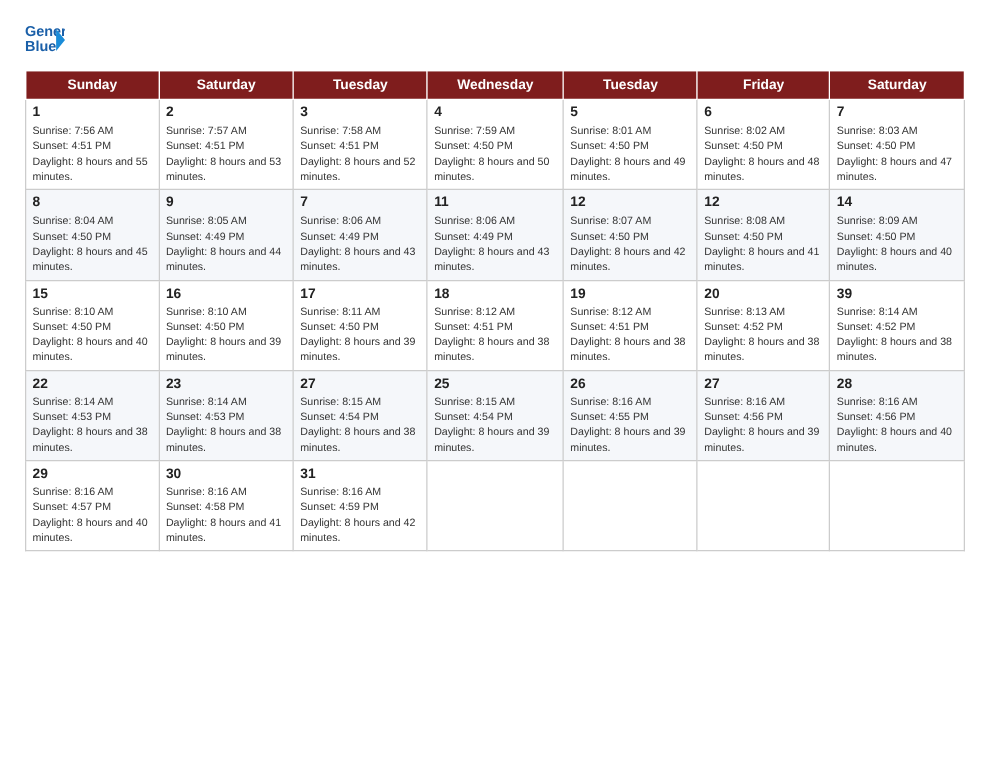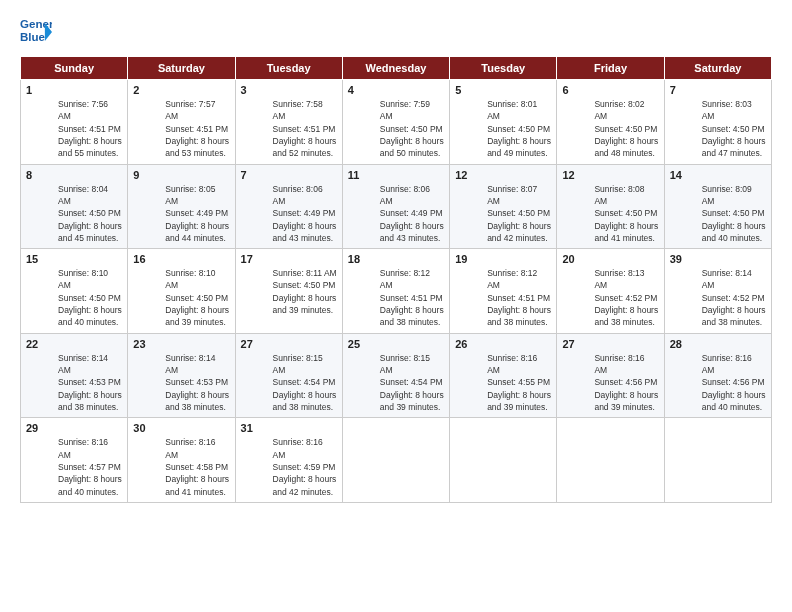--- a/index.html
+++ b/index.html
@@ -79,21 +79,20 @@
       font-size: 11px;
       font-weight: bold;
       color: #222;
       margin-bottom: 2px;
       display: block;
     }
     .day-detail {
       font-size: 8.5px;
       color: #333;
       line-height: 1.45;
-      margin-left: 32px;
     }
     .empty-cell {
       background: #fff !important;
     }
   </style>
 </head>
 <body>
 
 <div class="page">
   <div class="header-area">

